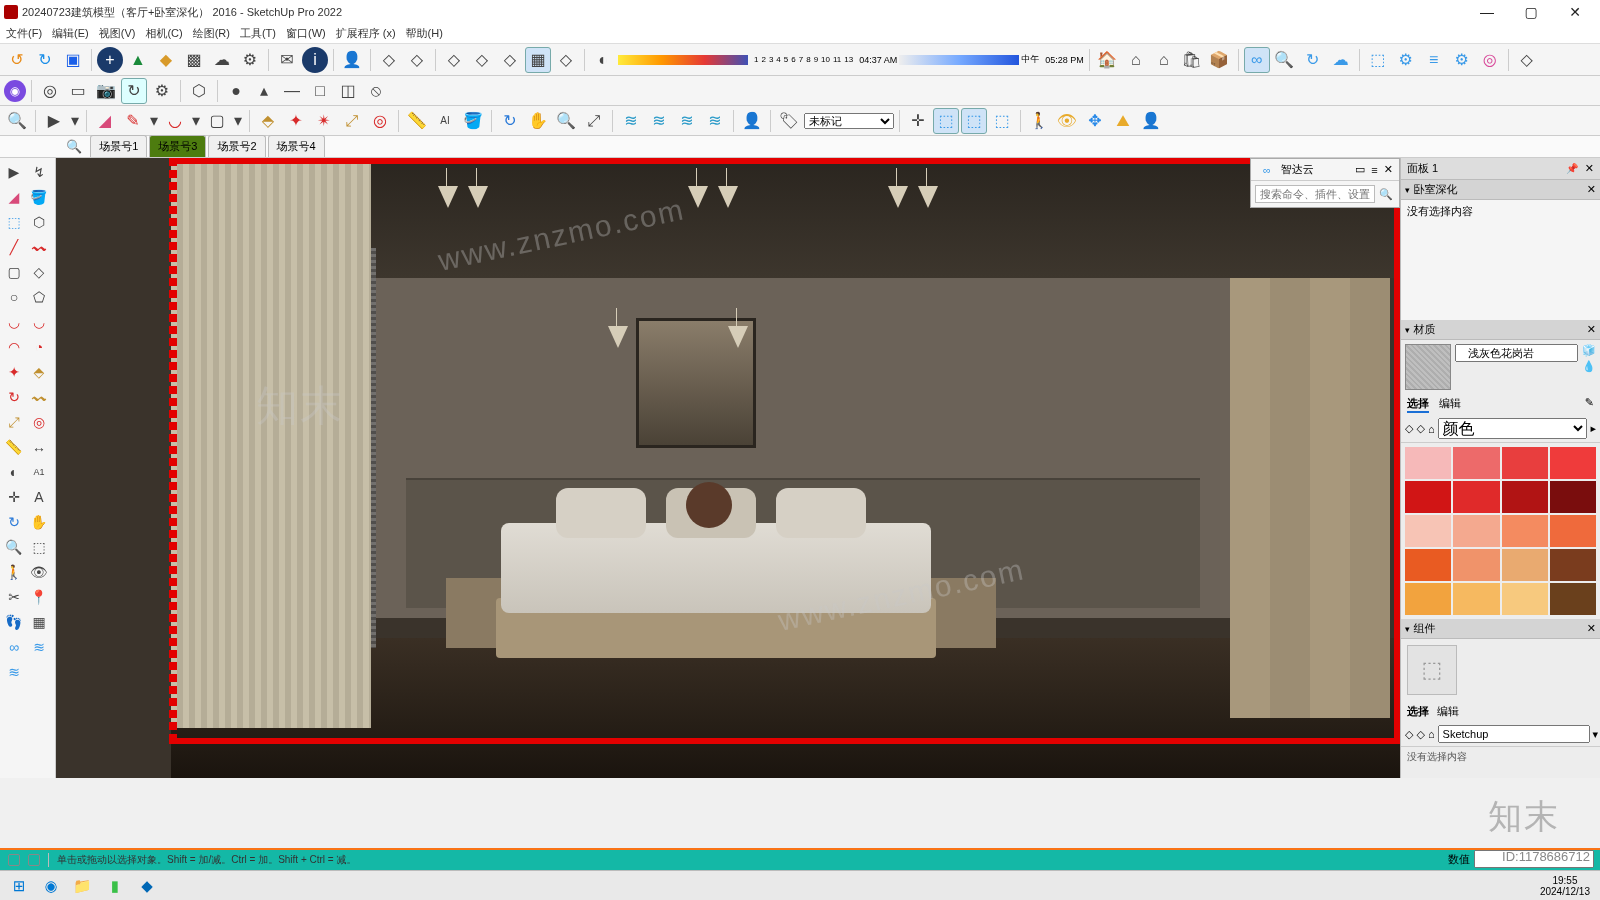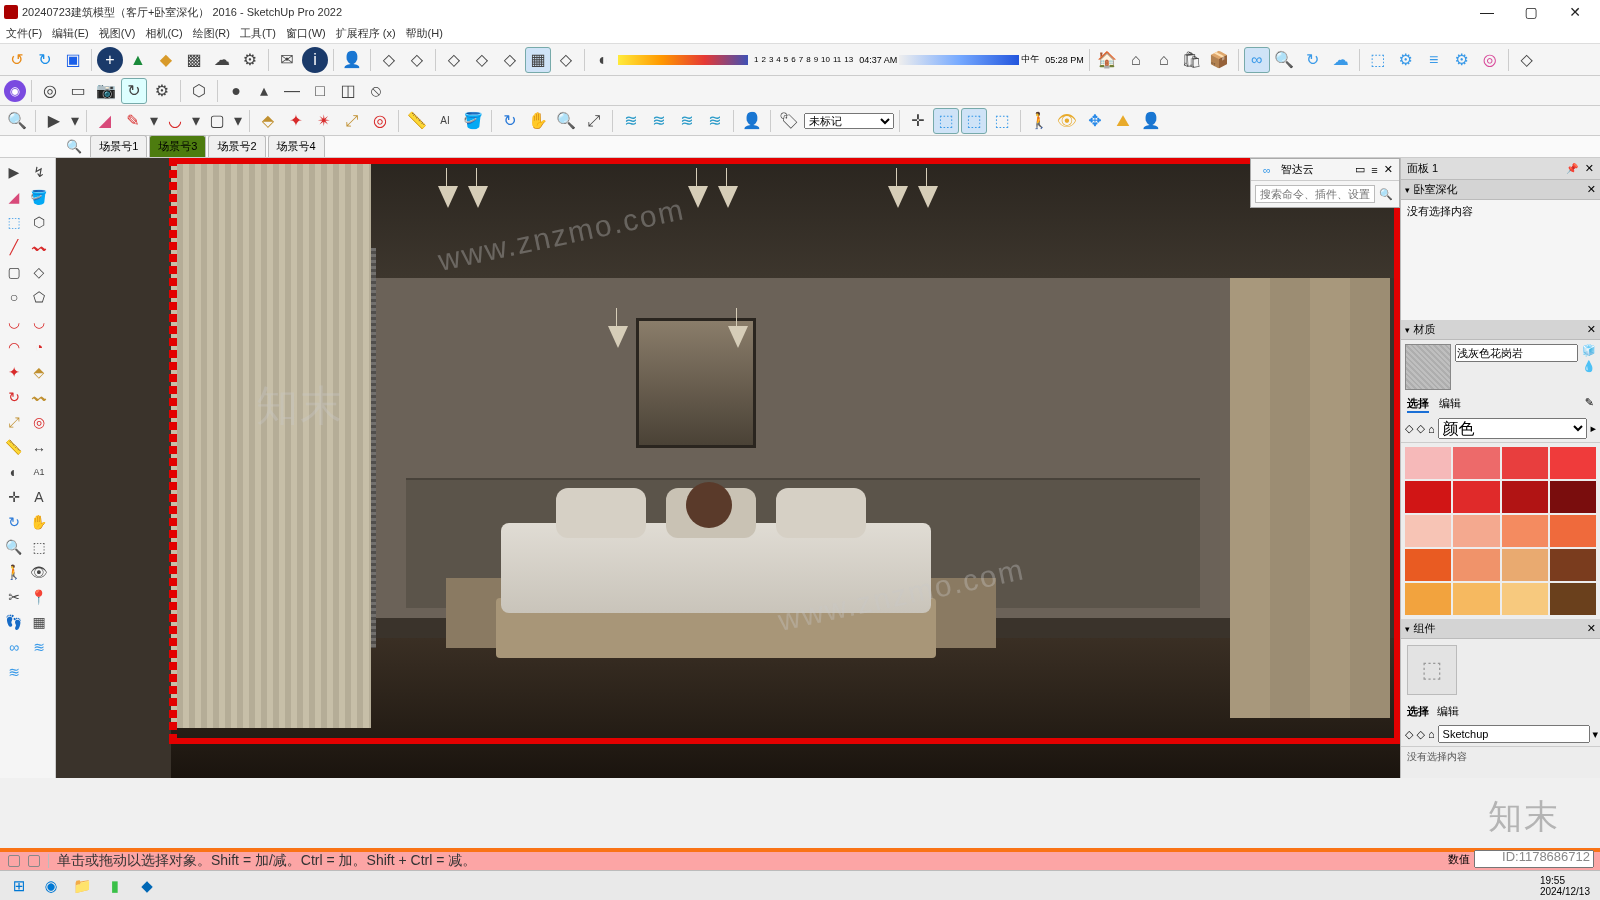--- a/index.html
+++ b/index.html
@@ -70,28 +70,28 @@
   .mat-tabs .on{font-weight:bold;border-bottom:2px solid #1a6fd6;}
   .mat-nav{display:flex;align-items:center;gap:3px;padding:3px 4px;border-bottom:1px solid #ccc;}
   .mat-nav select{flex:1;font-size:16px;}
   .swatches{display:grid;grid-template-columns:repeat(4,1fr);gap:2px;padding:4px;}
   .sw{height:32px;}
   .components-body{padding:6px;}
   .comp-thumb{width:50px;height:50px;background:#e3e3e3;border:1px solid #bbb;display:flex;align-items:center;justify-content:center;color:#999;font-size:22px;}
   .comp-tabs{display:flex;gap:8px;padding:3px 6px;}
   .comp-nav{display:flex;align-items:center;gap:3px;padding:3px 4px;}
   
-  .statusbar{position:absolute;left:0;right:0;bottom:30px;height:22px;background:#fca5a5;border-top:4px solid #f97316;display:flex;align-items:center;padding:0 8px;font-size:14px;color:#333;gap:8px;}
+  .statusbar{position:absolute;left:0;right:0;bottom:30px;height:22px;background:#14b8a6;border-top:2px solid #f97316;display:flex;align-items:center;padding:0 8px;font-size:10px;color:#333;gap:8px;}
   .statusbar .grip{width:12px;height:12px;border:1px solid #888;border-radius:2px;}
   .value-box{position:absolute;right:6px;bottom:32px;font-size:11px;display:flex;align-items:center;gap:4px;}
   .value-box input{width:120px;font-size:11px;padding:1px 3px;}
   
   .taskbar{position:absolute;left:0;right:0;bottom:0;height:30px;background:#e9e9e9;border-top:1px solid #bbb;display:flex;align-items:center;padding:0 6px;gap:6px;}
   .taskbar .tb-icon{width:26px;height:22px;display:flex;align-items:center;justify-content:center;font-size:15px;border-radius:3px;}
-  .taskbar .clock{margin-left:auto;text-align:left;font-size:10px;line-height:11px;padding-right:4px;}
+  .taskbar .clock{margin-left:auto;text-align:center;font-size:10px;line-height:11px;padding-right:4px;}
   
   .watermark{position:absolute;color:rgba(200,200,200,.35);font-size:30px;pointer-events:none;letter-spacing:2px;}
   .id-mark{position:absolute;right:10px;bottom:36px;font-size:13px;color:#888;}
 </style>
 </head>
 <body>
 
 <div class="titlebar">
   <div class="icon"></div>
   <span>20240723建筑模型（客厅+卧室深化） 2016 - SketchUp Pro 2022</span>
@@ -380,21 +380,21 @@
       <span>没有选择内容</span>
     </div>
 
     <div class="section-hdr">
       <span>材质</span>
       <span style="margin-left:auto">✕</span>
     </div>
     <div class="mat-preview">
       <div class="mat-thumb"></div>
       <div style="flex:1">
-        <input style="width: 100%; font-size: 11px; padding: 1px 0;" value="浅灰色花岗岩">
+        <input style="width: 100%; font-size: 11px; padding: 1px 11px;" value="浅灰色花岗岩">
       </div>
       <div style="display:flex;flex-direction:column;gap:3px">
         <span>🧊</span>
         <span>💧</span>
       </div>
     </div>
     <div class="mat-tabs">
       <span class="on">选择</span>
       <span>编辑</span>
       <span style="margin-left:auto">✎</span>

